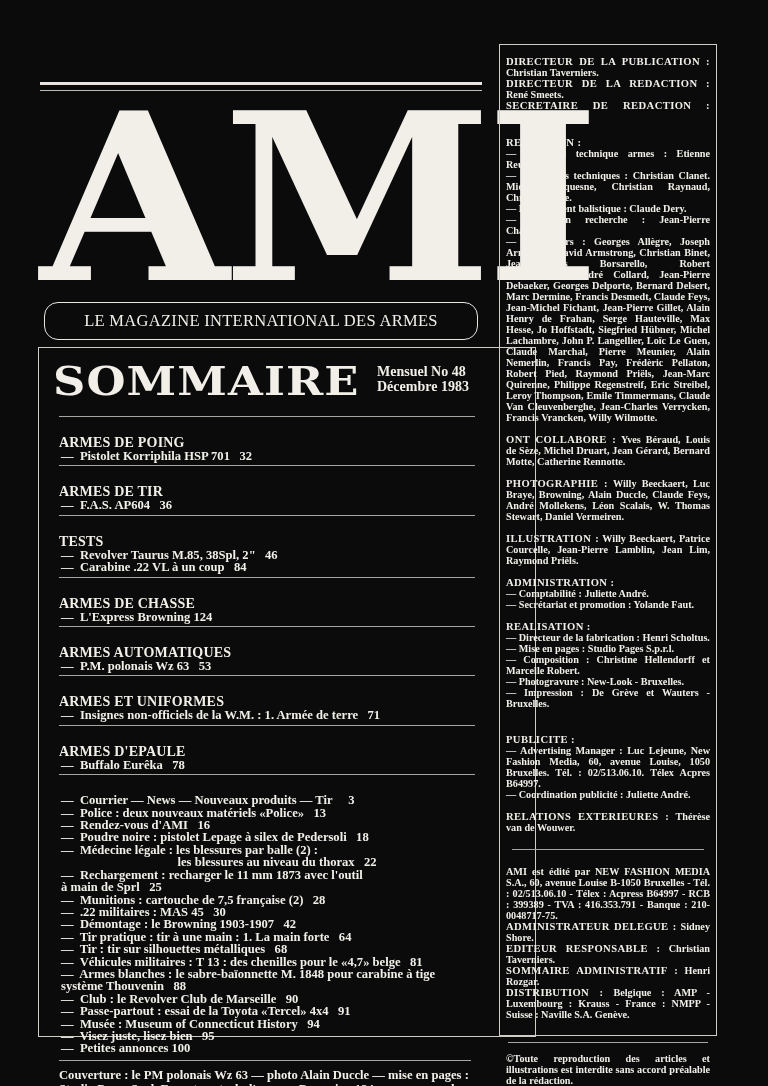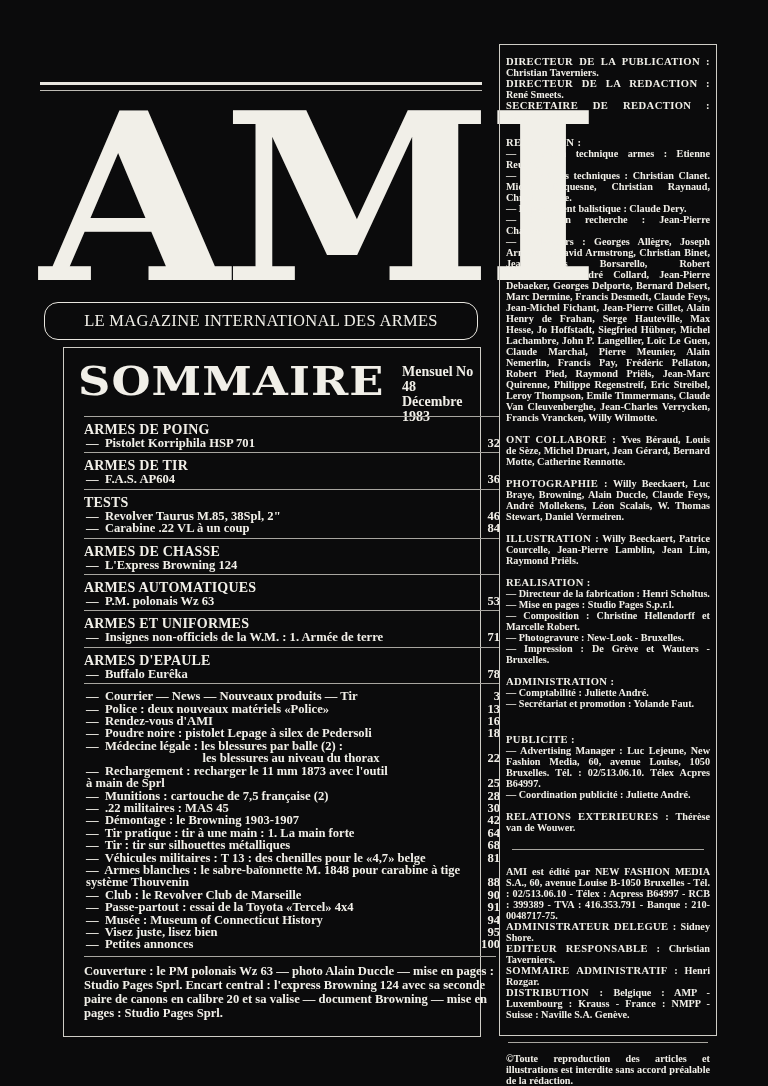--- a/index.html
+++ b/index.html
@@ -17,35 +17,35 @@
     transform:scaleX(1.05); transform-origin:left bottom;
   }
   .logo span { display:block; }
   .tagline {
     position:absolute; left:44px; top:302px; width:434px; height:38px;
     border:1.5px solid #e8e6df; border-radius:14px; box-sizing:border-box;
     display:flex; align-items:center; justify-content:center;
     font-size:16.5px; font-weight:normal; letter-spacing:0.3px; white-space:nowrap;
   }
   .sommaire-box {
-    position:absolute; left:38px; top:347px; width:418px; height:690px;
-    border:1.5px solid #cfcdc6; box-sizing:border-box;margin-left:25px;
+    position:absolute; left:38px; top:347px; width:498px; height:690px;
+    border:1.5px solid #cfcdc6; box-sizing:border-box;
   }
   .s-title {
     position:absolute; left:14px; top:13px;
     font-family:"DejaVu Serif", serif; font-weight:900; font-size:40px; letter-spacing:1px;
     transform:scaleX(1.12); transform-origin:left top; line-height:1;
   }
   .s-issue {
     position:absolute; left:338px; top:16px; font-size:14px; font-weight:bold; line-height:15px;
   }
   .toc { position:absolute; left:20px; top:68px; width:416px; font-size:12.6px; font-weight:bold; }
-  .toc .sec { border-top:1px solid #a8a6a0; padding-top:6px; padding-bottom:3px; }
+  .toc .sec { border-top:1px solid #a8a6a0; padding-top:19px; padding-bottom:3px; }
   .toc .sec-title { font-size:14px; line-height:14px; letter-spacing:0.2px; }
-  .toc .row { display:flex; justify-content:space-between; line-height:12.4px;gap:28px; }
+  .toc .row { display:flex; justify-content:flex-start; line-height:12.4px; }
   .toc .row .t { padding-left:2px; white-space:pre; }
   .toc .row .p { text-align:right; min-width:22px; }
   .cover {
     position:absolute; left:0; top:594px; width:412px; font-size:12.6px; font-weight:bold; line-height:14px;
     border-top:1px solid #a8a6a0; padding-top:7px; padding-left:0;
   }
   .credits-box {
     position:absolute; left:499px; top:44px; width:218px; height:992px;
     border:1.5px solid #cfcdc6; box-sizing:border-box; padding:11px 6px 0 6px;
     font-size:10.2px; font-weight:bold; line-height:11px; text-align:justify;
@@ -239,31 +239,31 @@
     <div class="blk">
       <p><span class="hd">ONT COLLABORE :</span> <span>Yves Béraud, Louis de Sèze, Michel Druart, Jean Gérard, Bernard Motte, Catherine Rennotte.</span> </p>
     </div>
     <div class="blk">
       <p><span class="hd">PHOTOGRAPHIE :</span> <span>Willy Beeckaert, Luc Braye, Browning, Alain Duccle, Claude Feys, André Mollekens, Léon Scalais, W. Thomas Stewart, Daniel Vermeiren.</span> </p>
     </div>
     <div class="blk">
       <p><span class="hd">ILLUSTRATION :</span> <span>Willy Beeckaert, Patrice Courcelle, Jean-Pierre Lamblin, Jean Lim, Raymond Priëls.</span> </p>
     </div>
     <div class="blk">
+      <p><span class="hd">ADMINISTRATION :</span> </p>
+      <p><span>— Comptabilité : Juliette André.</span> </p>
+      <p><span>— Secrétariat et promotion : Yolande Faut.</span> </p>
+    </div>
+    <div class="blk">
       <p><span class="hd">REALISATION :</span> </p>
       <p><span>— Directeur de la fabrication : Henri Scholtus.</span> </p>
       <p><span>— Mise en pages : Studio Pages S.p.r.l.</span> </p>
       <p><span>— Composition : Christine Hellendorff et Marcelle Robert.</span> </p>
       <p><span>— Photogravure : New-Look - Bruxelles.</span> </p>
       <p><span>— Impression : De Grève et Wauters - Bruxelles.</span> </p>
-    </div>
-    <div class="blk">
-      <p><span class="hd">ADMINISTRATION :</span> </p>
-      <p><span>— Comptabilité : Juliette André.</span> </p>
-      <p><span>— Secrétariat et promotion : Yolande Faut.</span> </p>
     </div>
     <div style="height: 14px;"></div>
     <div class="blk">
       <p><span class="hd">PUBLICITE :</span> </p>
       <p><span>— Advertising Manager : Luc Lejeune, New Fashion Media, 60, avenue Louise, 1050 Bruxelles. Tél. : 02/513.06.10. Télex Acpres B64997.</span> </p>
       <p><span>— Coordination publicité : Juliette André.</span> </p>
     </div>
     <div class="blk">
       <p><span class="hd">RELATIONS EXTERIEURES :</span> <span>Thérèse van de Wouwer.</span> </p>
     </div>

